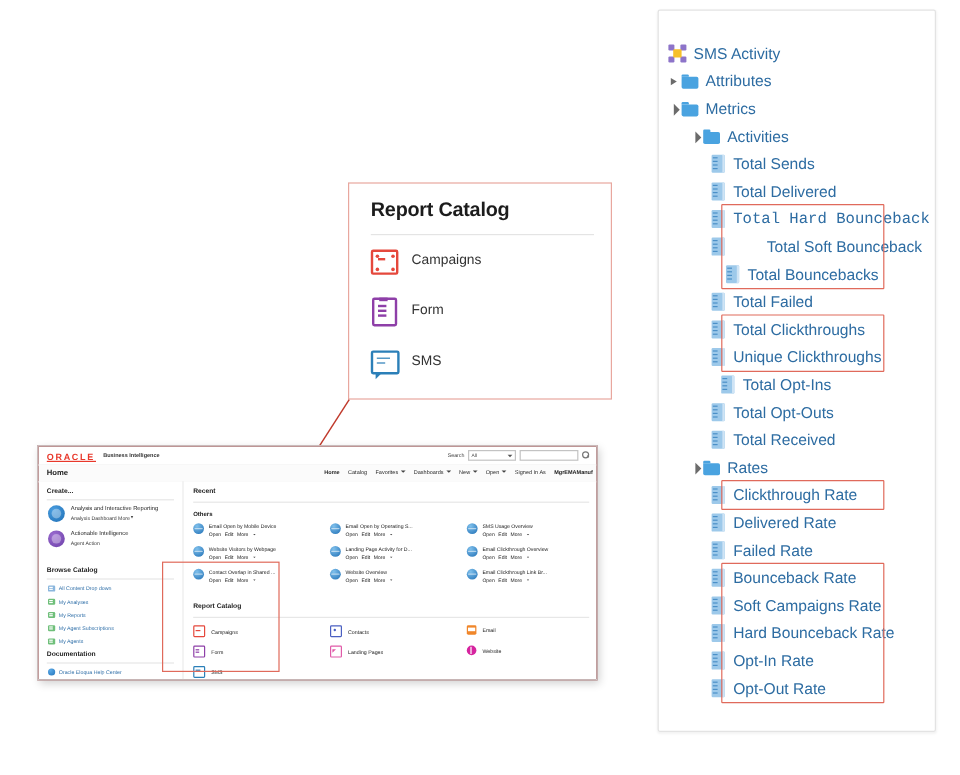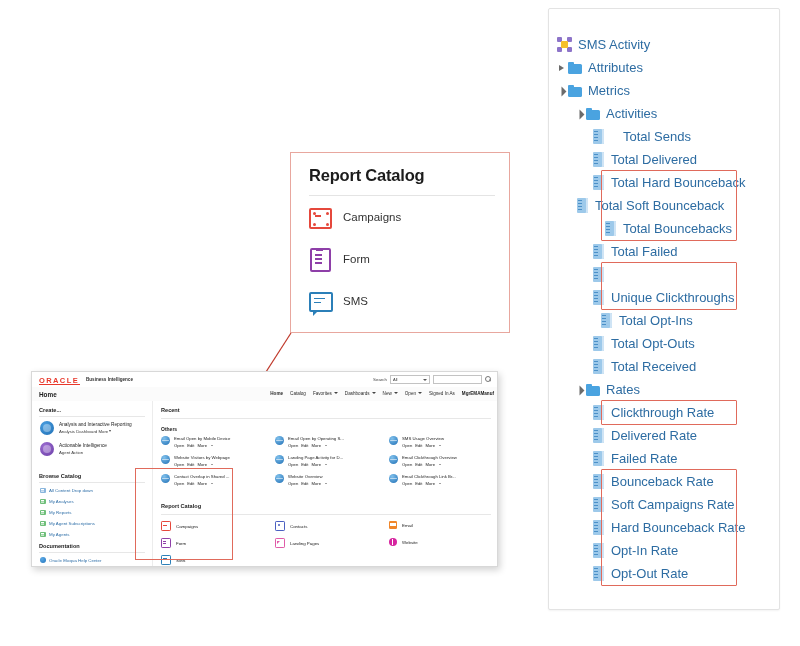--- a/index.html
+++ b/index.html
@@ -261,46 +261,47 @@
       <div class="trow" style="top: 70px; left: 8px;">
         <span class="arrow expanded"></span>
         <span class="folder-ico"></span>
         <span class="tlabel">Metrics</span>
       </div>
       <div class="trow" style="top: 93px; left: 26px;">
         <span class="arrow expanded"></span>
         <span class="folder-ico"></span>
         <span class="tlabel">Activities</span>
       </div>
-      <div class="trow" style="top: 116px; left: 44px; gap: 12px;">
+      <div class="trow" style="top: 116px; left: 44px;">
         <span class="metric-ico"></span>
         <span class="tlabel">Total Sends</span>
       </div>
       <div class="trow" style="top: 139px; left: 44px;">
         <span class="metric-ico"></span>
         <span class="tlabel">Total Delivered</span>
       </div>
-      <div class="trow" style="top: 162px; left: 44px;">
+      <div class="trow" style="top: 162px; left: 44px; font-family: Liberation Mono, monospace;">
         <span class="metric-ico"></span>
         <span class="tlabel">Total Hard Bounceback</span>
       </div>
-      <div class="trow" style="top: 185px; left: 28px;">
+      <div class="trow" style="top: 185px; left: 44px; gap: 28px;">
         <span class="metric-ico"></span>
         <span class="tlabel">Total Soft Bounceback</span>
       </div>
       <div class="trow" style="top: 208px; left: 44px; padding-left: 12px;">
         <span class="metric-ico"></span>
         <span class="tlabel">Total Bouncebacks</span>
       </div>
       <div class="trow" style="top: 231px; left: 44px;">
         <span class="metric-ico"></span>
         <span class="tlabel">Total Failed</span>
       </div>
       <div class="trow" style="top: 254px; left: 44px;">
         <span class="metric-ico"></span>
+        <span class="tlabel">Total Clickthroughs</span>
       </div>
       <div class="trow" style="top: 277px; left: 44px;">
         <span class="metric-ico"></span>
         <span class="tlabel">Unique Clickthroughs</span>
       </div>
       <div class="trow" style="top: 300px; left: 44px; margin-left: 8px;">
         <span class="metric-ico"></span>
         <span class="tlabel">Total Opt-Ins</span>
       </div>
       <div class="trow" style="top: 323px; left: 44px;">

